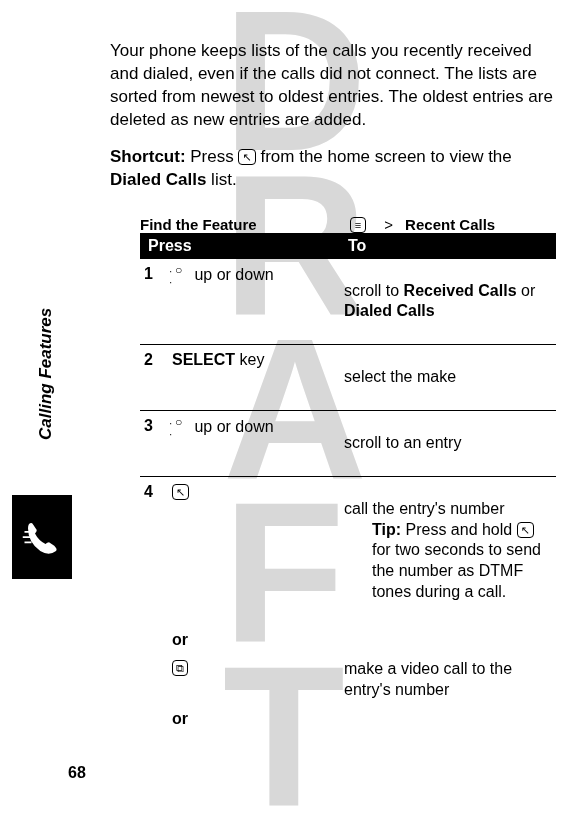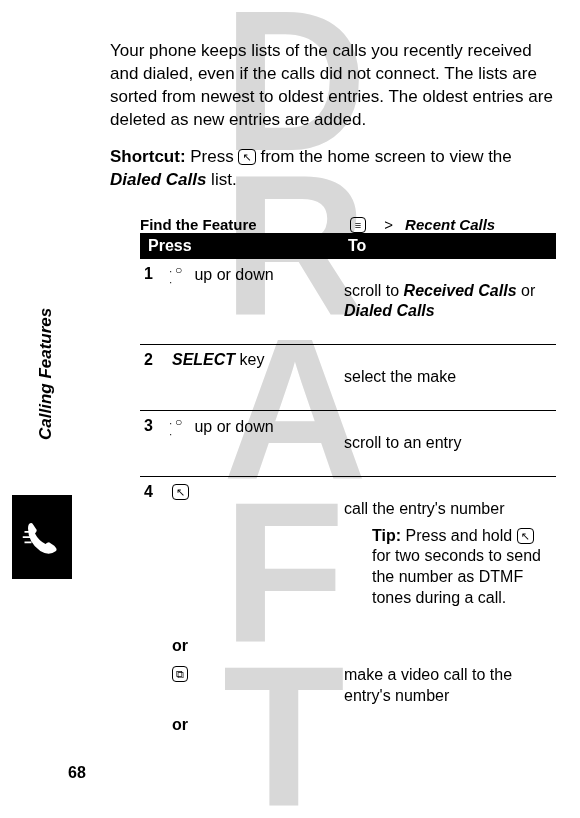--- a/index.html
+++ b/index.html
@@ -42,21 +42,21 @@
       font-size: 17px;
       line-height: 1.35;
       margin-bottom: 14px;
     }
     .shortcut {
       font-size: 17px;
       line-height: 1.35;
       margin-bottom: 24px;
     }
     .shortcut b { font-weight: 900; }
-    .cond { font-family: 'Arial Narrow', Arial, sans-serif; font-weight: 900; font-stretch: condensed; font-style: italic; }
+    .cond { font-family: 'Arial Narrow', Arial, sans-serif; font-weight: 900; font-stretch: condensed; }
     .key-icon {
       display: inline-block;
       border: 1.5px solid #000;
       border-radius: 4px;
       padding: 0 3px;
       font-size: 11px;
       line-height: 14px;
       vertical-align: 1px;
       min-width: 16px;
       text-align: center;
@@ -116,21 +116,21 @@
     .nav-dot::after {
       content: "·  ·";
       position: absolute;
       left: -3px;
       top: 1px;
       font-size: 10px;
       letter-spacing: 10px;
     }
     .tip-block {
       margin-left: 28px;
-      margin-top: 6px;
+      margin-top: 0;
     }
     .or-row {
       font-weight: 900;
       padding: 6px 0 6px 32px;
       font-size: 16px;
     }
     .sub-press { padding-left: 32px; width: 200px; padding-top:4px; padding-bottom:4px; }
     .sub-to { flex:1; padding: 4px 4px; font-size:16px; line-height:1.3; }
     .subrow { display:flex; }
     .side-label {

